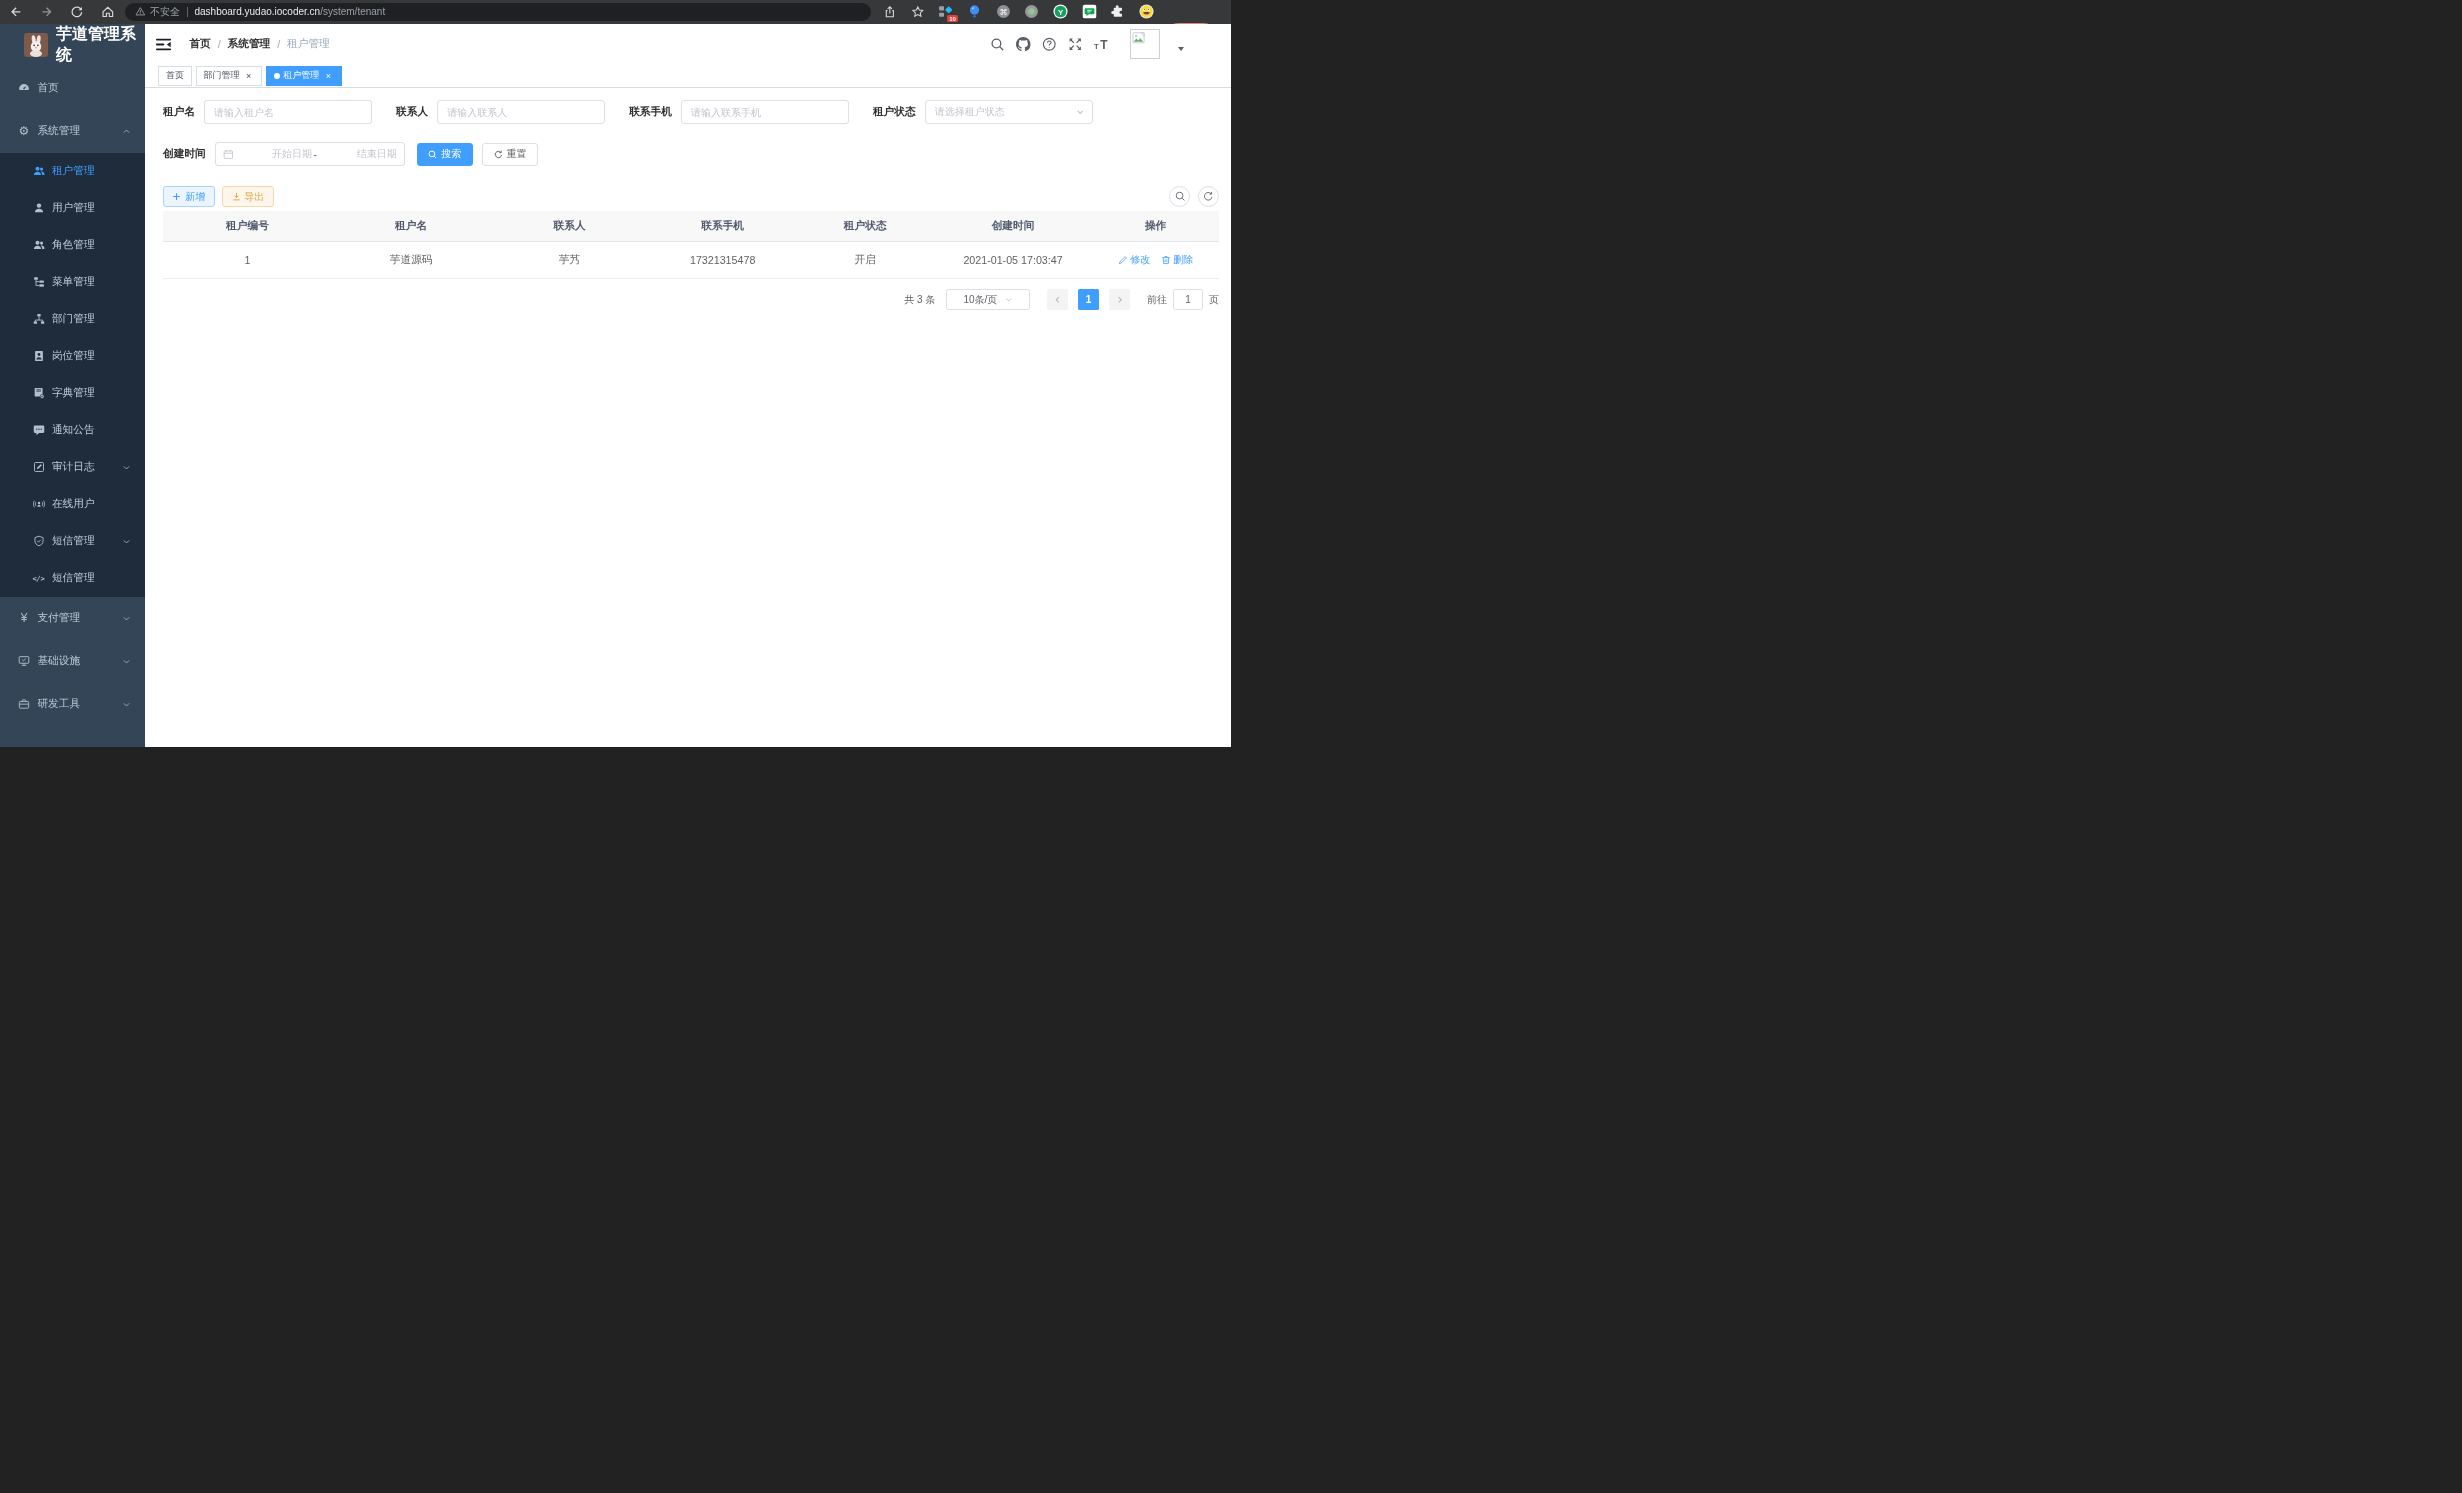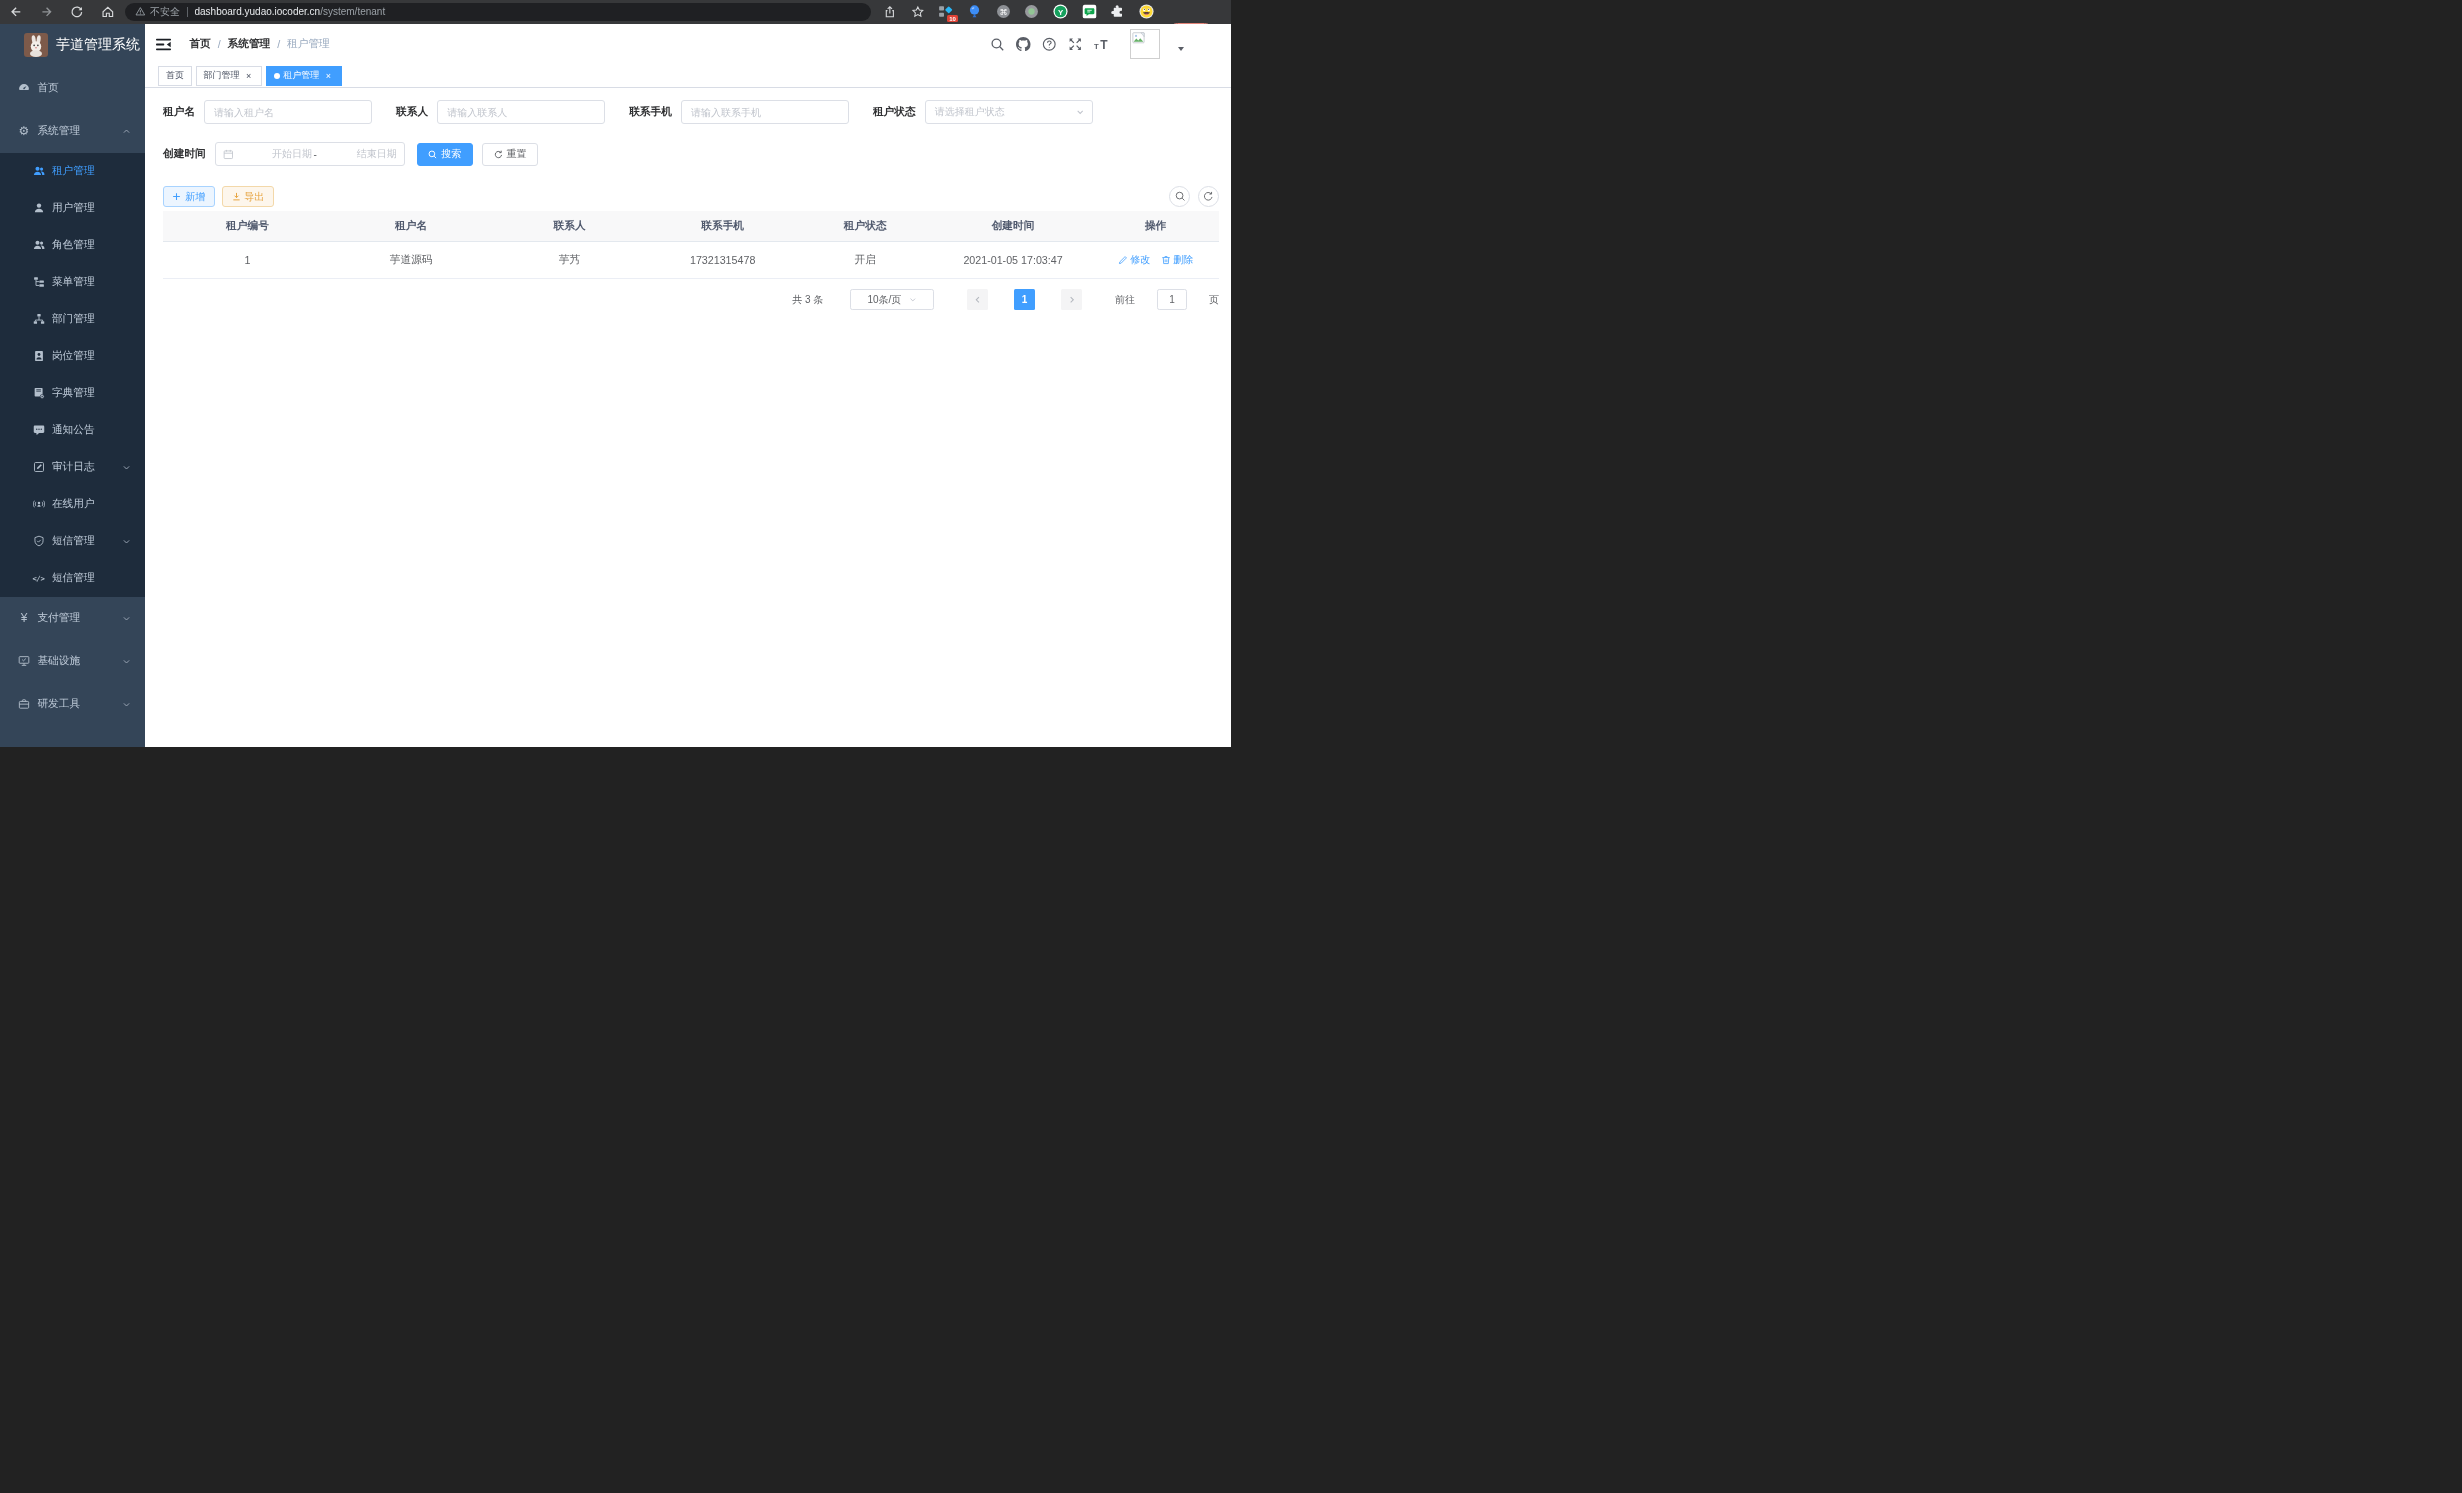--- a/index.html
+++ b/index.html
@@ -22,21 +22,21 @@
   .ext{position:relative;width:15px;height:15px;display:inline-flex;}
   .ext-badge{position:absolute;right:-4.6px;bottom:-3px;background:#e04235;color:#fff;font-size:6px;font-weight:bold;
              border-radius:1.5px;padding:0.8px 1.9px;line-height:1;}
   .update-pill{border:1.1px solid #e28377;border-radius:10px;color:#ef9185;display:flex;align-items:center;
                gap:6.9px;padding:1.5px 6.9px 2.3px 8.4px;font-size:9.5px;font-weight:bold;cursor:pointer;margin-top:41px;}
 
   
   .app{flex:1;display:flex;min-height:0;}
   .sidebar{width:145px;flex:0 0 145px;background:#344558;color:#bfcbd9;display:flex;flex-direction:column;overflow:hidden;}
   .logo-row{height:43px;display:flex;align-items:center;padding-left:23.6px;gap:8.4px;flex:0 0 43px;}
-  .logo-title{color:#fff;font-size:14px;font-weight:normal;}
+  .logo-title{color:#fff;font-size:16px;font-weight:bold;}
   .menu{flex:1;overflow:hidden;}
   .mi{height:43px;display:flex;align-items:center;padding:0 13.7px 0 17.5px;font-size:10.7px;color:#bfcbd9;cursor:pointer;position:relative;}
   .mi .micon{width:13px;height:13px;display:inline-flex;align-items:center;justify-content:center;margin-right:6.9px;color:#b3bfcc;flex:0 0 13px;}
   .submenu{background:#1e2c3c;}
   .submenu .mi{height:37px;padding-left:32px;}
   .mi.active{color:#409eff;}
   .mi.active .micon{color:#409eff;}
   .mi .chev{margin-left:auto;color:#9aa6b5;width:9px;height:9px;display:inline-flex;}
   .icon-glyph{font-size:12px;line-height:1;font-style:normal;}
   .icon-code{font-family:"DejaVu Sans Mono",monospace;font-size:7.2px;font-weight:bold;letter-spacing:-0.4px;}
@@ -96,21 +96,21 @@
   
   table.grid{width:100%;border-collapse:collapse;table-layout:fixed;margin-top:4px;}
   table.grid th{height:30px;background:#f8f8f9;color:#515a6e;font-size:10.7px;font-weight:bold;text-align:center;
                 border-bottom:0.8px solid #e3e8ee;padding:0 3px;}
   table.grid td{height:37px;color:#606266;font-size:10.7px;text-align:center;border-bottom:0.8px solid #ebeef5;padding:0 3px;}
   .op-link{color:#409eff;font-size:10px;display:inline-flex;align-items:center;gap:2.3px;cursor:pointer;text-decoration:none;}
   .op-link + .op-link{margin-left:10.7px;}
   .op-link svg{width:10px;height:10px;}
 
   
-  .pagination{display:flex;align-items:center;justify-content:flex-end;margin-top:10.7px;font-size:10px;color:#606266;gap:16px;}
+  .pagination{display:flex;align-items:center;justify-content:flex-end;margin-top:10.7px;font-size:10px;color:#606266;gap:0;}
   .pg-total{margin-right:10.7px;}
   .pg-select{width:84px;height:21px;border:0.8px solid #dcdfe6;border-radius:2.3px;display:flex;align-items:center;
              justify-content:center;gap:7.6px;color:#606266;cursor:pointer;margin-right:17px;background:#fff;}
   .pg-btn{width:21px;height:21px;border:none;background:#f4f4f5;border-radius:1.5px;display:inline-flex;align-items:center;
           justify-content:center;color:#b4b8bf;cursor:pointer;}
   .pg-num{width:21px;height:21px;border-radius:1.5px;background:#409eff;color:#fff;display:inline-flex;align-items:center;
           justify-content:center;font-weight:bold;margin:0 10px;cursor:pointer;}
   .pg-goto{margin-left:17px;margin-right:6px;}
   .pg-input{width:30px;height:21px;border:0.8px solid #dcdfe6;border-radius:2.3px;text-align:center;font-size:10px;
             color:#606266;outline:none;margin-right:6px;font-family:inherit;}

